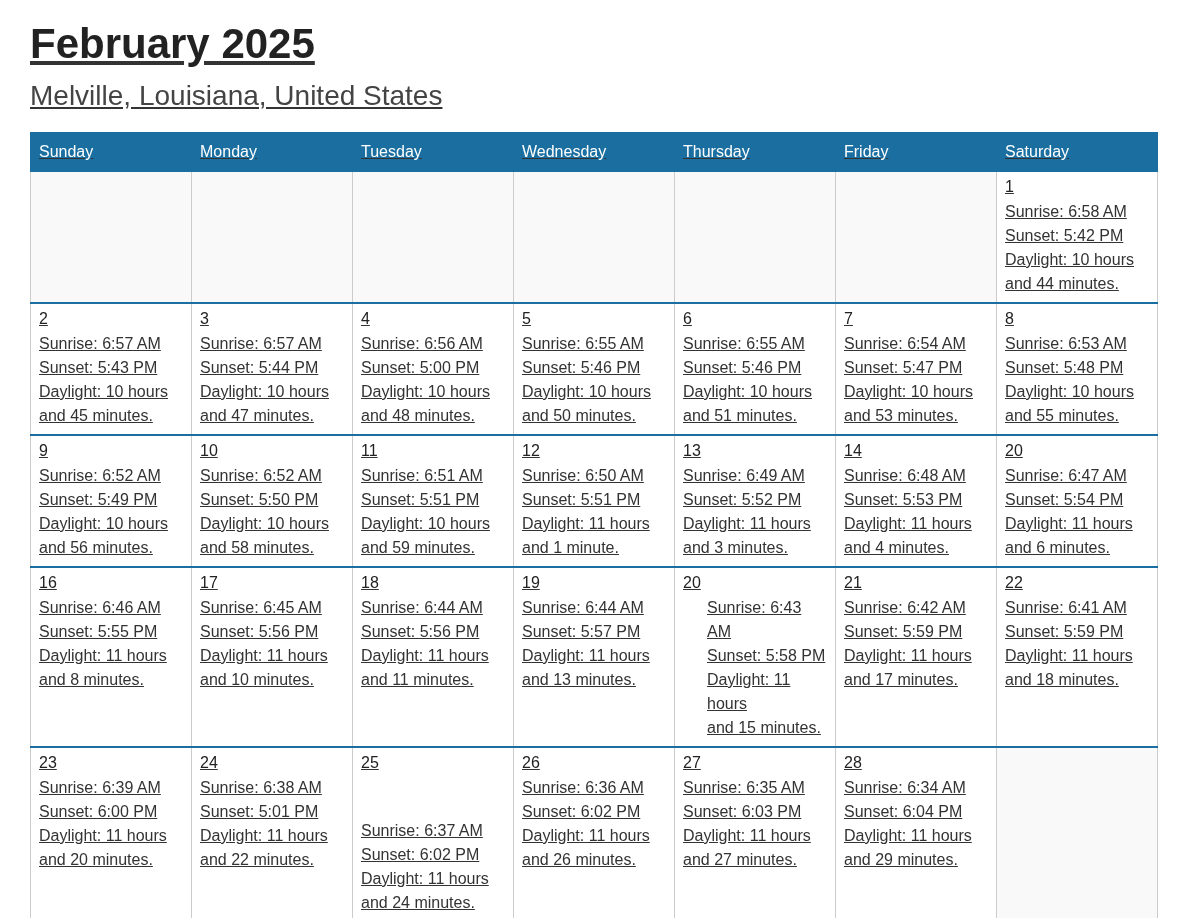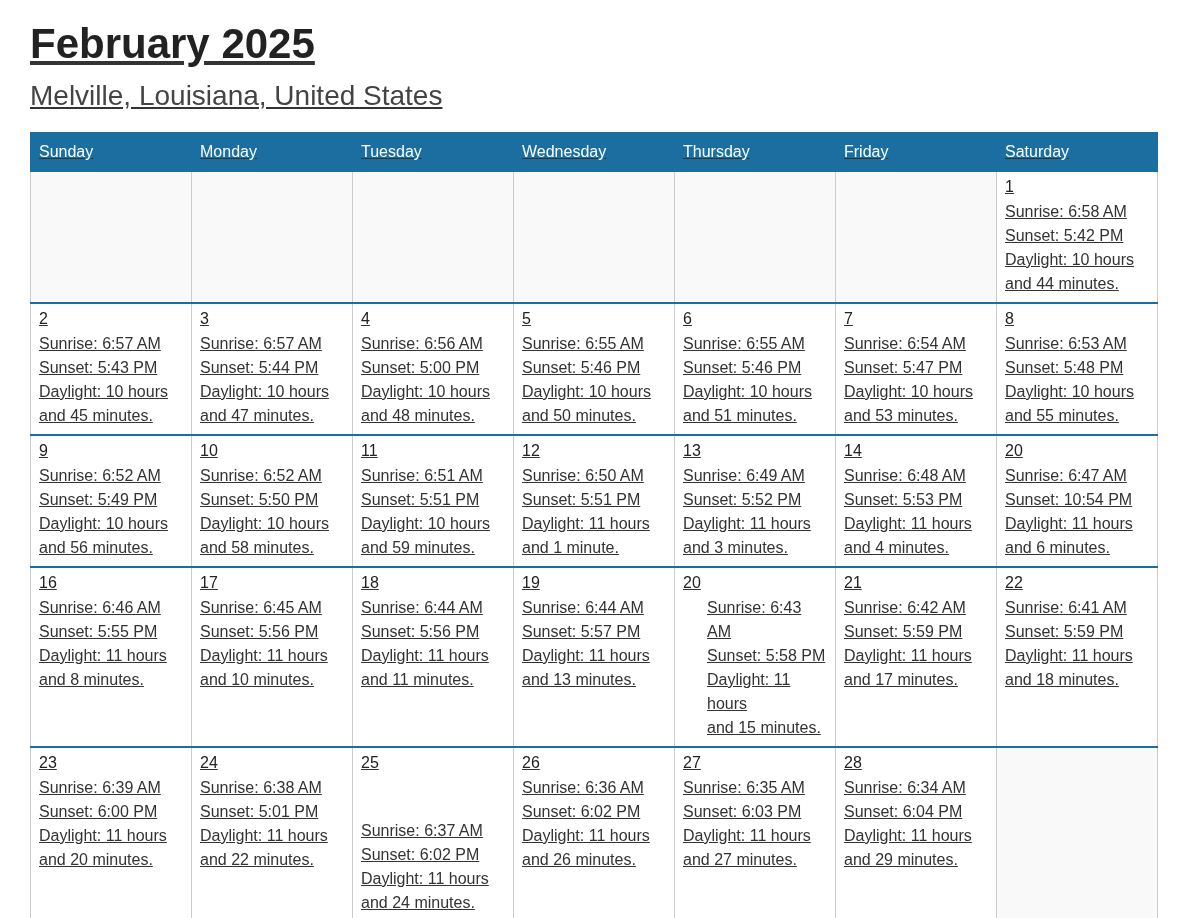--- a/index.html
+++ b/index.html
@@ -220,21 +220,21 @@
         <td>
           <span class="day-number">14</span>
           <div class="day-info" style="white-space: pre-line;">Sunrise: 6:48 AM
 Sunset: 5:53 PM
 Daylight: 11 hours
 and 4 minutes.</div>
         </td>
         <td>
           <span class="day-number">20</span>
           <div class="day-info" style="white-space: pre-line;">Sunrise: 6:47 AM
-Sunset: 10:54 PM
+Sunset: 5:54 PM
 Daylight: 11 hours
 and 6 minutes.</div>
         </td>
       </tr>
       <tr>
         <td>
           <span class="day-number">16</span>
           <div class="day-info" style="white-space: pre-line;">Sunrise: 6:46 AM
 Sunset: 5:55 PM
 Daylight: 11 hours

